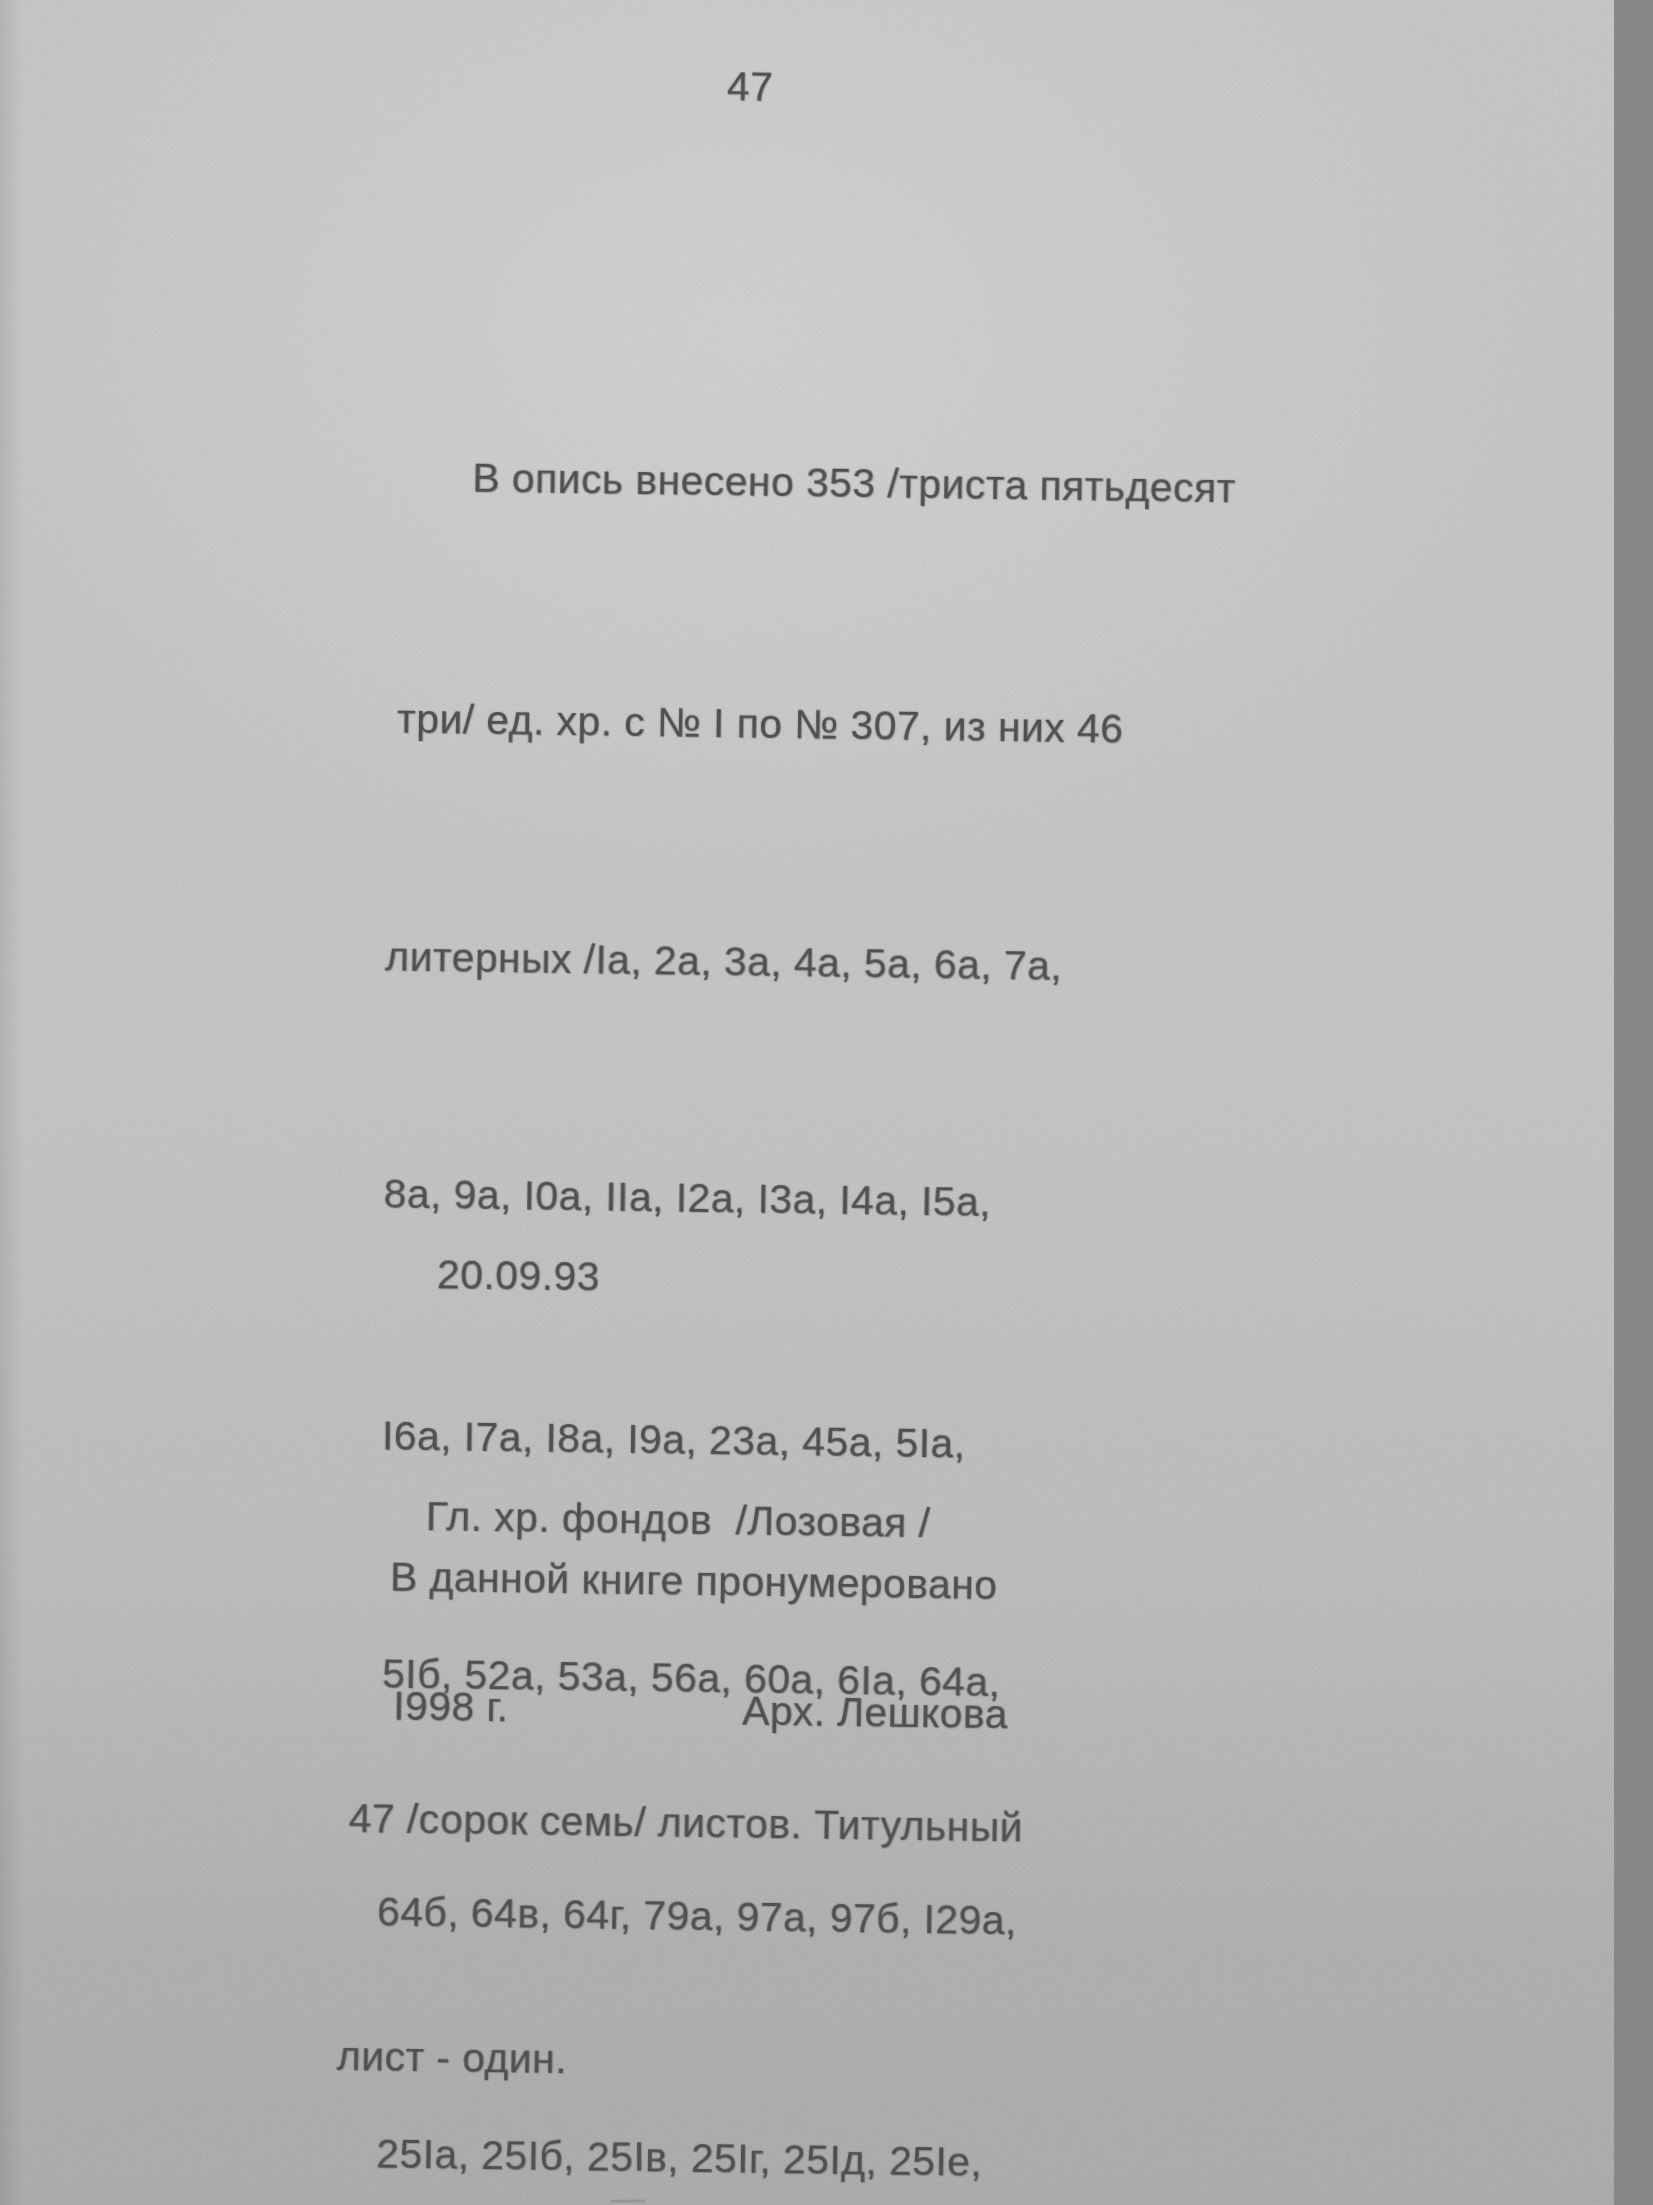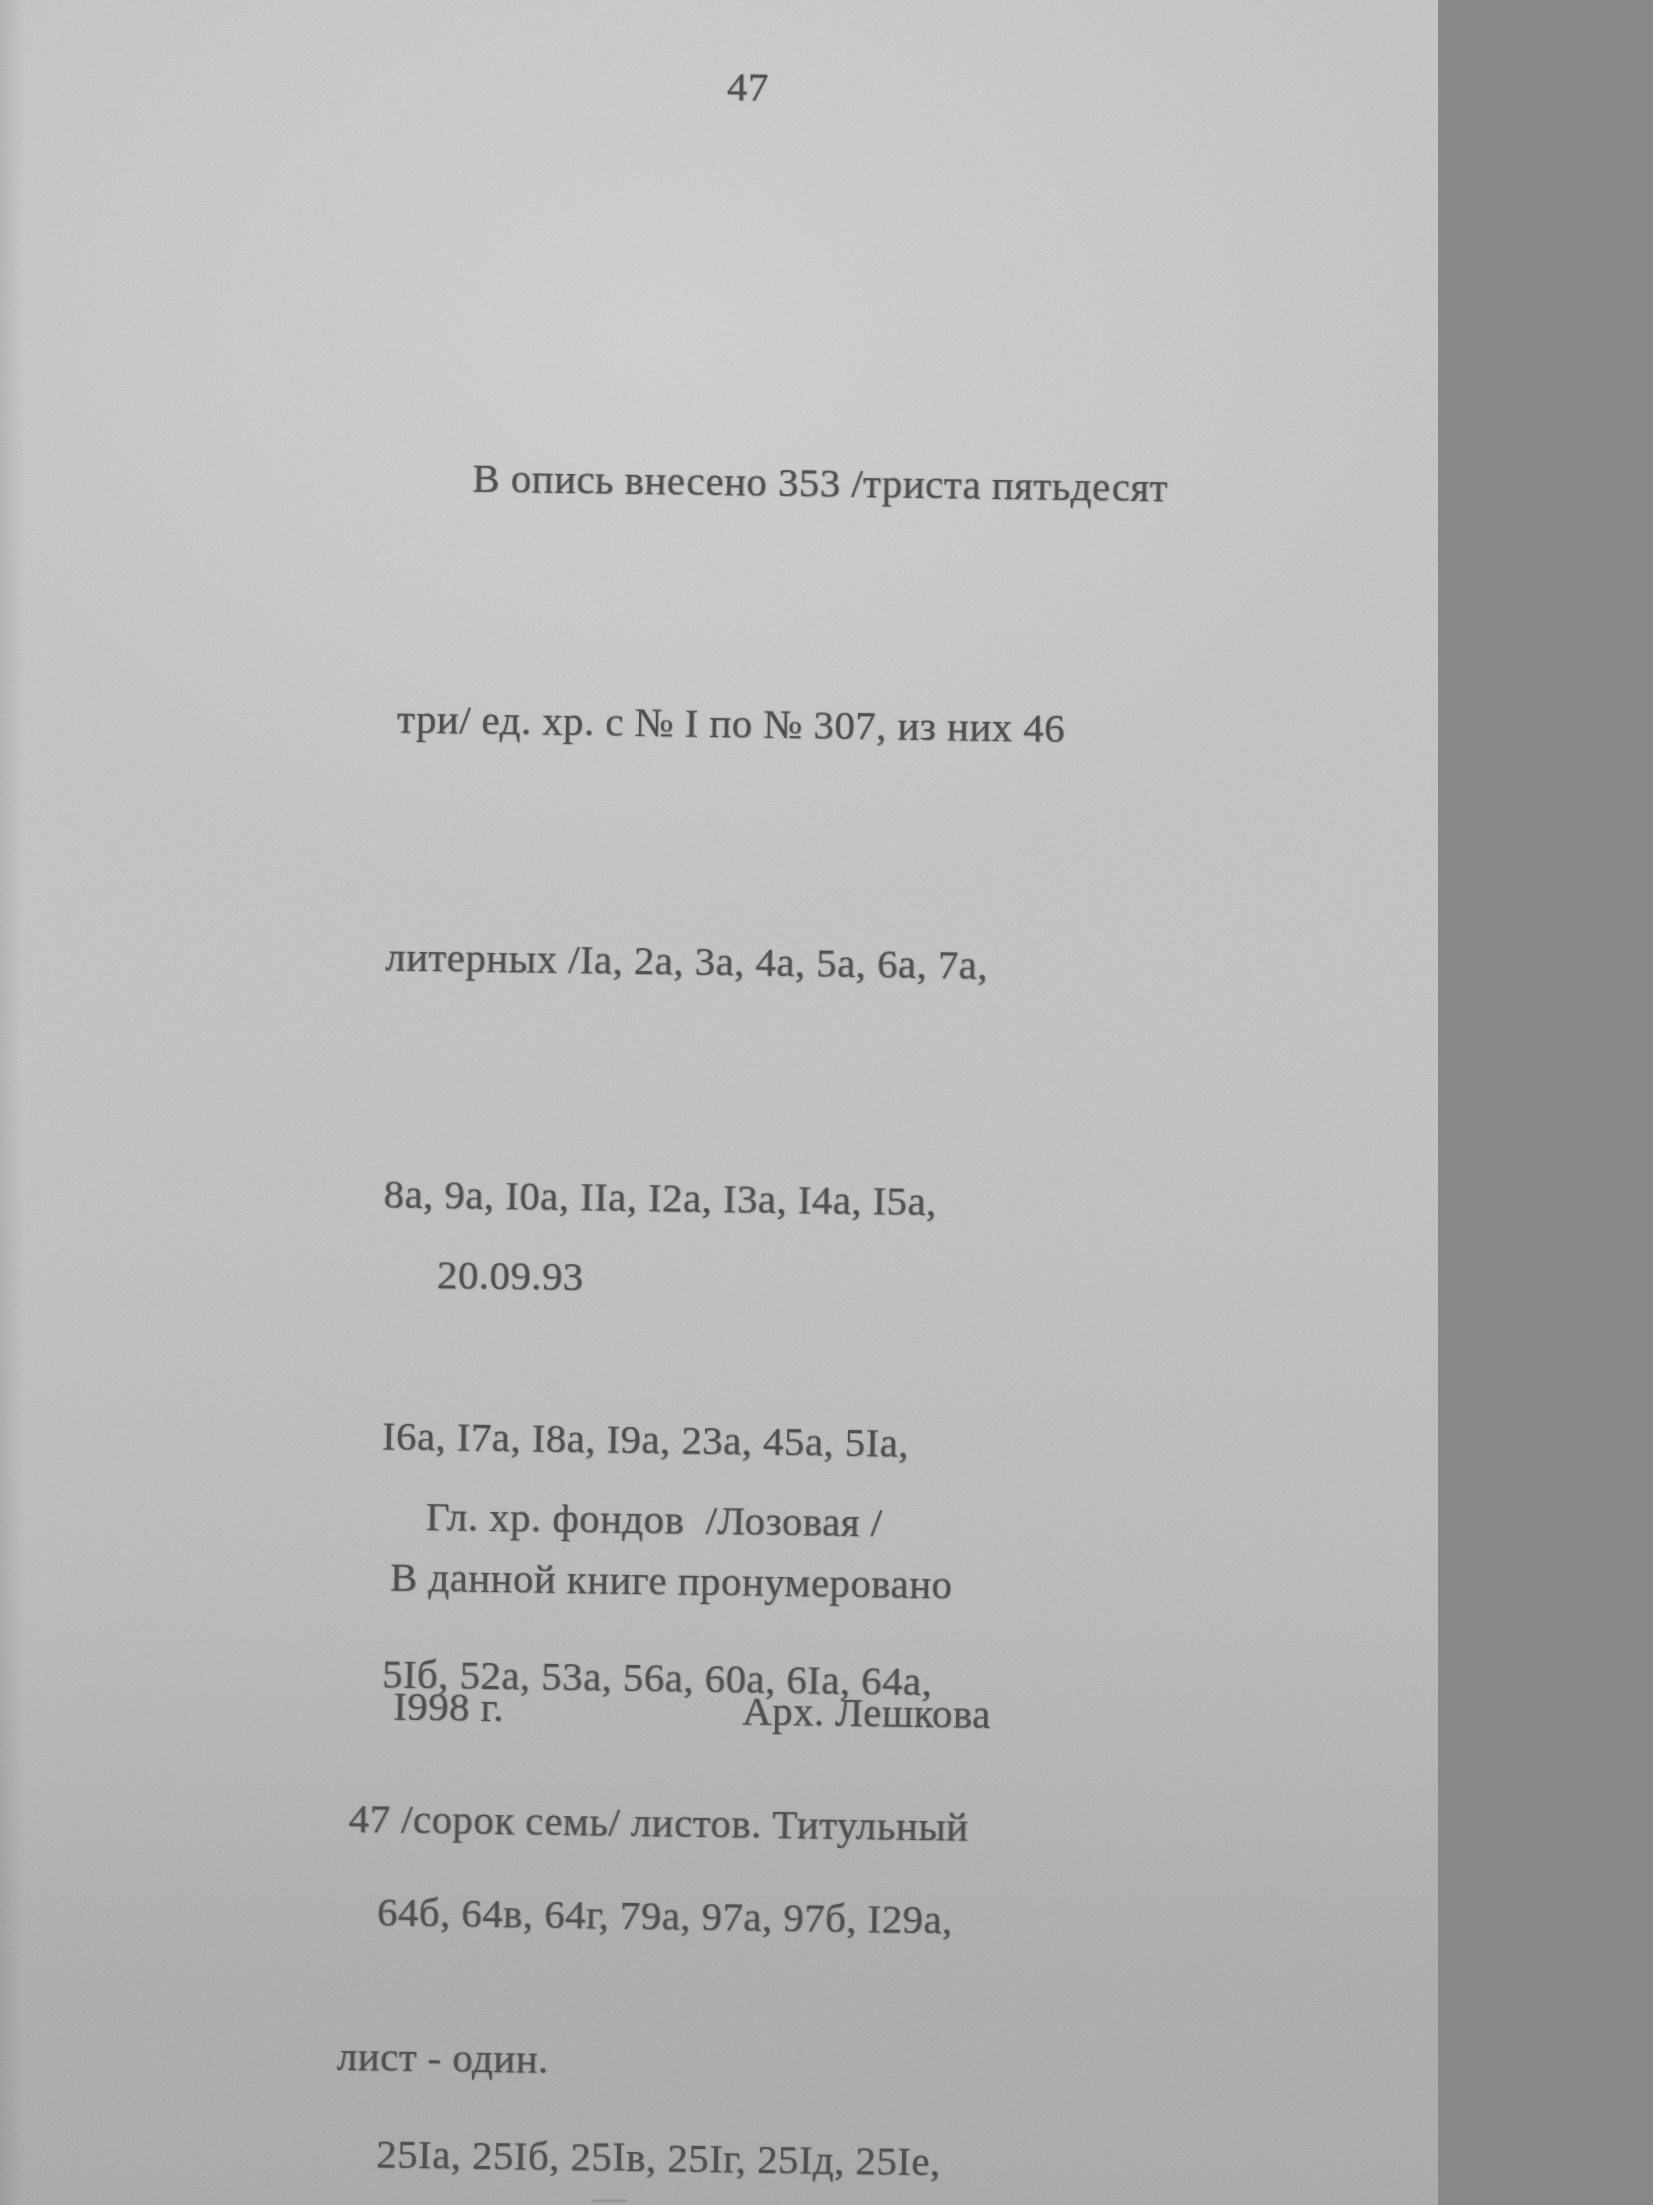--- a/index.html
+++ b/index.html
@@ -4,27 +4,27 @@
 <style>
   :root{
     --paper:#c8c8c6;
     --paper-dark:#a8a8a6;
     --paper-light:#d2d2d0;
     --ink:#3c3c3e;
   }
   html,body{margin:0;padding:0;background:#888;}
   .page{
     position:relative;
-    width:1438px;height:2205px;
+    width:1614px;height:2205px;
     overflow:hidden;
     background:
       linear-gradient(90deg, rgba(0,0,0,.10) 0px, rgba(0,0,0,0) 24px, rgba(0,0,0,0) 1622px, rgba(0,0,0,.07) 1654px),
       radial-gradient(ellipse 1276px 936px at 46% 15%, var(--paper-light) 0%, rgba(210,210,208,0) 62%),
       linear-gradient(180deg, #c6c6c4 0%, #c4c4c2 48%, #bbbbb9 72%, #adadab 88%, var(--paper-dark) 100%);
-    font-family:Liberation Serif, serif;
+    font-family:Liberation Sans, sans-serif;
     color:var(--ink);
   }
   .content{
     position:absolute;inset:0;
     transform:rotate(0.8deg);
     transform-origin:0 0;
   }
   .typed{
     position:absolute;
     font-size:41px;

